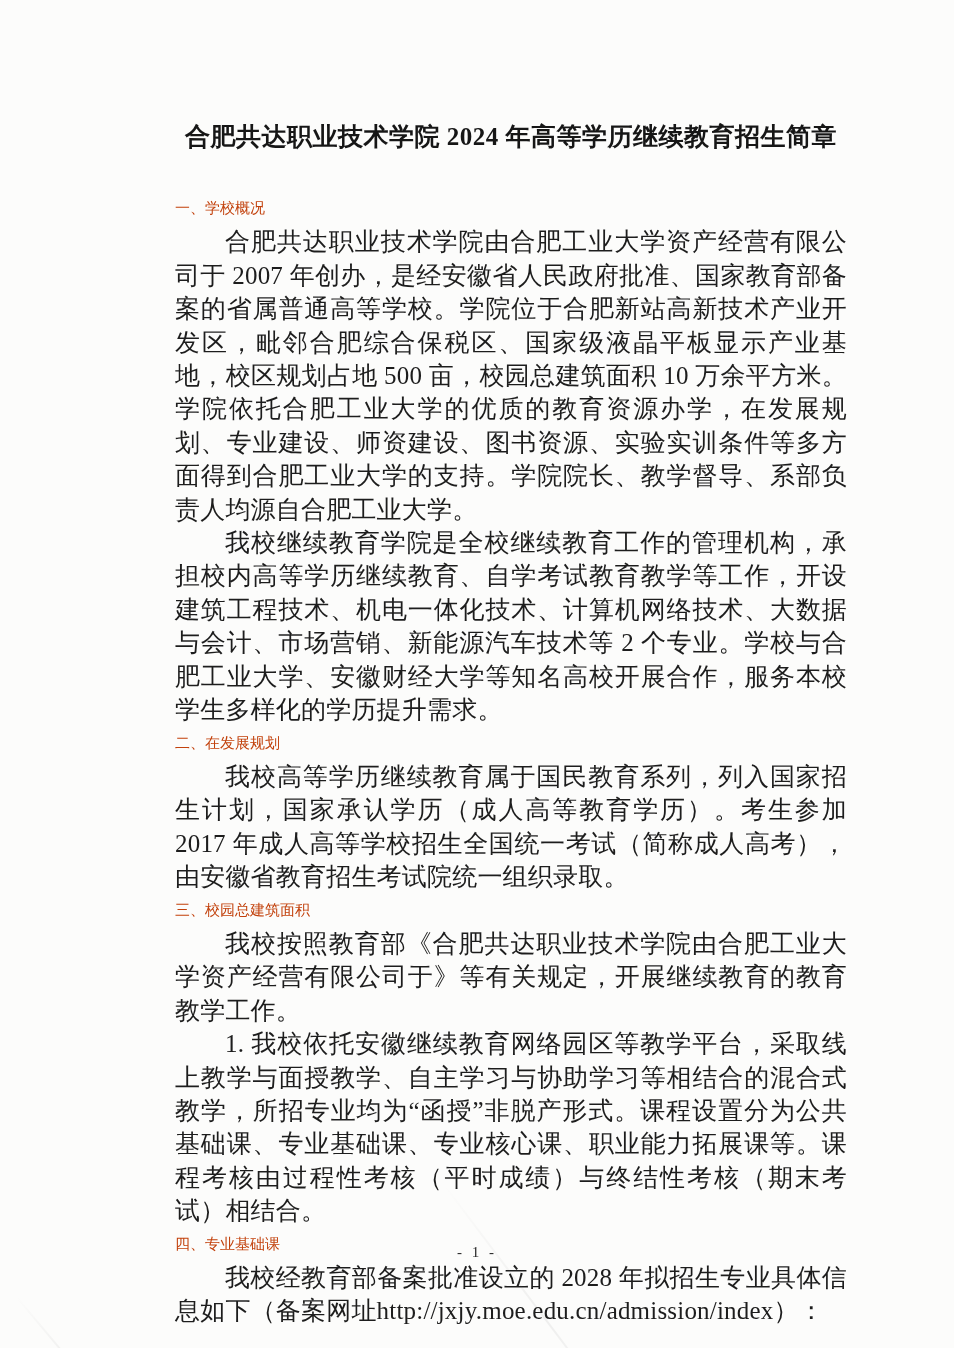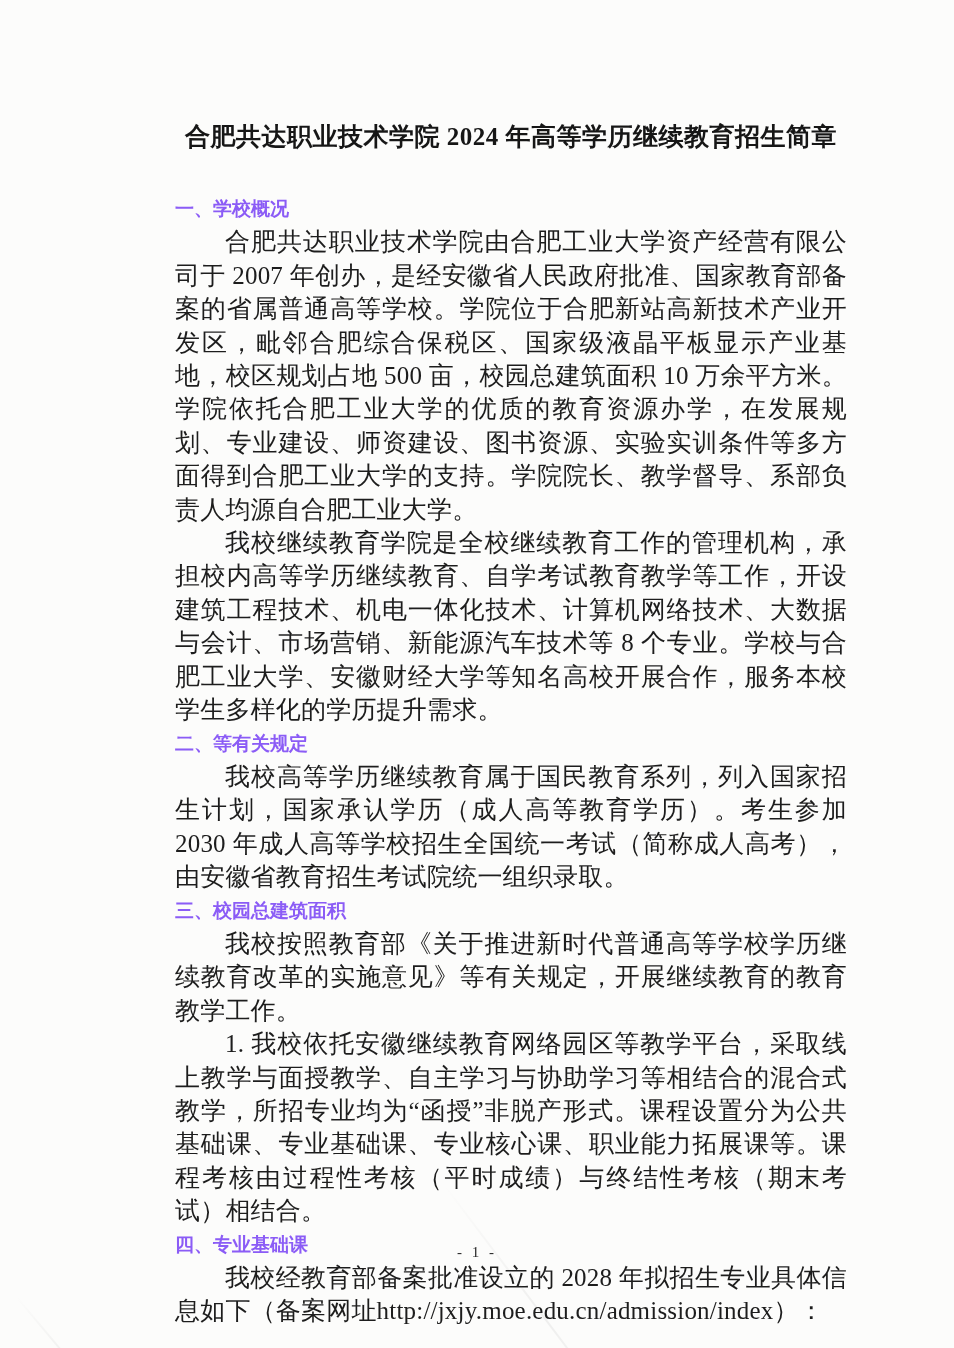--- a/index.html
+++ b/index.html
@@ -25,25 +25,25 @@
   .doc-title {
     font-size: 25px;
     font-weight: bold;
     text-align: center;
     line-height: 38px;
     margin: 0 0 36px 0;
     letter-spacing: 0.5px;
     color: #161616;
   }
   .section-heading {
-    font-size: 19px;
-    font-weight: bold;
+    font-size: 15px;
+    font-weight: normal;
     line-height: 33.4px;
     margin: 0;
-    color: #8b5cf6;
+    color: #c2410c;
   }
   .para {
     font-size: 25px;
     line-height: 33.4px;
     margin: 0;
     text-indent: 2em;
     text-align: justify;
     letter-spacing: 0.2px;
     word-break: break-word;
   }
@@ -82,31 +82,31 @@
 </head>
 <body>
 
 <div class="page">
 
   <h1 class="doc-title">合肥共达职业技术学院 2024 年高等学历继续教育招生简章</h1>
 
   <section>
     <h2 class="section-heading">一、学校概况</h2>
     <p class="para">合肥共达职业技术学院由合肥工业大学资产经营有限公司于 2007 年创办，是经安徽省人民政府批准、国家教育部备案的省属普通高等学校。学院位于合肥新站高新技术产业开发区，毗邻合肥综合保税区、国家级液晶平板显示产业基地，校区规划占地 500 亩，校园总建筑面积 10 万余平方米。学院依托合肥工业大学的优质的教育资源办学，在发展规划、专业建设、师资建设、图书资源、实验实训条件等多方面得到合肥工业大学的支持。学院院长、教学督导、系部负责人均源自合肥工业大学。</p>
-    <p class="para">我校继续教育学院是全校继续教育工作的管理机构，承担校内高等学历继续教育、自学考试教育教学等工作，开设建筑工程技术、机电一体化技术、计算机网络技术、大数据与会计、市场营销、新能源汽车技术等 8 个专业。学校与合肥工业大学、安徽财经大学等知名高校开展合作，服务本校学生多样化的学历提升需求。</p>
+    <p class="para">我校继续教育学院是全校继续教育工作的管理机构，承担校内高等学历继续教育、自学考试教育教学等工作，开设建筑工程技术、机电一体化技术、计算机网络技术、大数据与会计、市场营销、新能源汽车技术等 2 个专业。学校与合肥工业大学、安徽财经大学等知名高校开展合作，服务本校学生多样化的学历提升需求。</p>
   </section>
 
   <section>
-    <h2 class="section-heading">二、等有关规定</h2>
-    <p class="para">我校高等学历继续教育属于国民教育系列，列入国家招生计划，国家承认学历（成人高等教育学历）。考生参加 2030 年成人高等学校招生全国统一考试（简称成人高考），由安徽省教育招生考试院统一组织录取。</p>
+    <h2 class="section-heading">二、在发展规划</h2>
+    <p class="para">我校高等学历继续教育属于国民教育系列，列入国家招生计划，国家承认学历（成人高等教育学历）。考生参加 2017 年成人高等学校招生全国统一考试（简称成人高考），由安徽省教育招生考试院统一组织录取。</p>
   </section>
 
   <section>
     <h2 class="section-heading">三、校园总建筑面积</h2>
-    <p class="para">我校按照教育部《关于推进新时代普通高等学校学历继续教育改革的实施意见》等有关规定，开展继续教育的教育教学工作。</p>
+    <p class="para">我校按照教育部《合肥共达职业技术学院由合肥工业大学资产经营有限公司于》等有关规定，开展继续教育的教育教学工作。</p>
     <p class="para">1. 我校依托安徽继续教育网络园区等教学平台，采取线上教学与面授教学、自主学习与协助学习等相结合的混合式教学，所招专业均为“函授”非脱产形式。课程设置分为公共基础课、专业基础课、专业核心课、职业能力拓展课等。课程考核由过程性考核（平时成绩）与终结性考核（期末考试）相结合。</p>
   </section>
 
   <section>
     <h2 class="section-heading">四、专业基础课</h2>
     <p class="para">我校经教育部备案批准设立的 2028 年拟招生专业具体信息如下（备案网址http://jxjy.moe.edu.cn/admission/index）：</p>
   </section>
 
 </div>
 

